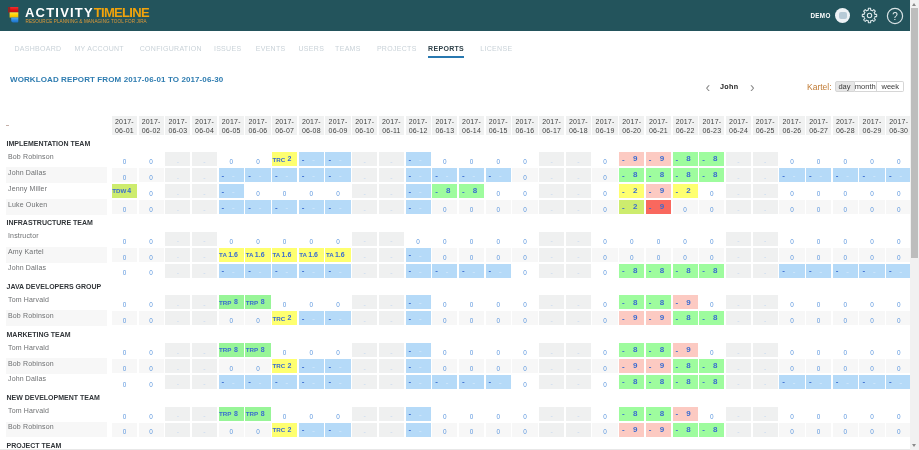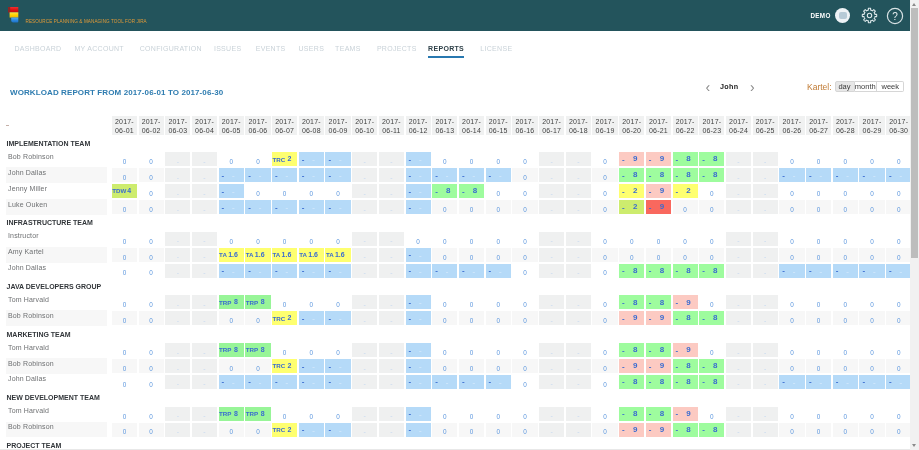--- a/index.html
+++ b/index.html
@@ -9,21 +9,21 @@
 #logot { position:absolute; left:25px; top:5px; font-size:13px; font-weight:bold;
   color:#fff; white-space:nowrap; }
 #logot .tl { color:#f1a30c; }
 #logosub { position:absolute; left:25.5px; top:18.8px; font-size:4.6px; color:#e09a38; letter-spacing:0.1px; white-space:nowrap; }
 #demo { position:absolute; left:810.5px; top:11.5px; font-size:6.3px; font-weight:bold; color:#fff; letter-spacing:0.3px; }
 #avatar { position:absolute; left:835px; top:7.5px; width:15px; height:15px; border-radius:50%; background:#eef3f6; }
 #avatar div { position:absolute; left:3.5px; top:4px; width:8px; height:7.5px; background:#b6cad6; border-radius:2px; }
 #nav { position:absolute; left:0; top:30.5px; width:910px; height:36px; background:#fff; }
 .navi { position:absolute; top:14.5px; font-size:7px; letter-spacing:0.3px; color:#c9d2d8; white-space:nowrap; }
 .navsel { color:#30424a; font-weight:bold; padding-bottom:3.5px; border-bottom:2px solid #2878b0; }
-#wtitle { position:absolute; left:10px; top:88px; font-size:8px; font-weight:bold; color:#2e7cb0; letter-spacing:0.1px; }
+#wtitle { position:absolute; left:10px; top:75px; font-size:8px; font-weight:bold; color:#2e7cb0; letter-spacing:0.1px; }
 #chl { position:absolute; left:705.5px; top:78.5px; font-size:14px; color:#8a8a8a; }
 #chr { position:absolute; left:750px; top:78.5px; font-size:14px; color:#8a8a8a; }
 #today { position:absolute; left:720px; top:82px; font-size:7.2px; font-weight:bold; color:#222; letter-spacing:0.3px; }
 #unitsl { position:absolute; left:807px; top:81.5px; font-size:8.5px; color:#c07a33; }
 #btns { position:absolute; left:834.5px; top:80.5px; height:11.5px; display:flex; }
 #btns div { height:11.5px; border:1px solid #d6d6d6; font-size:7.5px; color:#3a3a3a;
   display:flex; align-items:center; justify-content:center; background:#fff; }
 #btns .sel { background:#e7e7e7; }
 #btns div + div { border-left:none; }
 #b1 { width:20px; border-radius:2px 0 0 2px; }
@@ -73,20 +73,21 @@
             <stop offset="0.5" stop-color="#2e8ae0"></stop>
             <stop offset="1" stop-color="#1a6fc4"></stop>
         </linearGradient>
       </defs>
       <rect x="0" y="0" width="10.3" height="5.3" fill="url(#rg)"></rect>
       <rect x="0" y="0" width="2.2" height="5.3" fill="#8f2626"></rect>
       <rect x="1.6" y="5.3" width="8.7" height="5.3" fill="url(#yg)"></rect>
       <path d="M3.2,10.6 L10.3,10.6 L10.3,14.6 Q10.3,15.6 9.3,15.6 L5.2,15.6 Q3.2,15.6 3.2,13.6 Z" fill="url(#bg)"></path>
     </svg>
   </div>
+  <div id="logot"><span style="letter-spacing:1.2px">ACTIVITY</span><span class="tl" style="letter-spacing:-0.7px">TIMELINE</span></div>
   <div id="logosub">RESOURCE PLANNING &amp; MANAGING TOOL FOR JIRA</div>
   <div id="demo">DEMO</div>
   <div id="avatar">
       <div></div>
     </div>
   <svg style="position:absolute;left:861px;top:7px" width="17" height="17" viewBox="0 0 17 17">
     <polygon points="15.70,8.50 15.69,8.88 15.66,9.25 15.61,9.63 13.88,9.64 13.81,9.92 13.73,10.20 13.63,10.47 13.52,10.74 13.40,11.00 13.26,11.25 13.11,11.50 14.32,12.73 14.10,13.03 13.85,13.32 13.59,13.59 13.32,13.85 13.03,14.10 12.73,14.32 11.50,13.11 11.25,13.26 11.00,13.40 10.74,13.52 10.47,13.63 10.20,13.73 9.92,13.81 9.64,13.88 9.63,15.61 9.25,15.66 8.88,15.69 8.50,15.70 8.12,15.69 7.75,15.66 7.37,15.61 7.36,13.88 7.08,13.81 6.80,13.73 6.53,13.63 6.26,13.52 6.00,13.40 5.75,13.26 5.50,13.11 4.27,14.32 3.97,14.10 3.68,13.85 3.41,13.59 3.15,13.32 2.90,13.03 2.68,12.73 3.89,11.50 3.74,11.25 3.60,11.00 3.48,10.74 3.37,10.47 3.27,10.20 3.19,9.92 3.12,9.64 1.39,9.63 1.34,9.25 1.31,8.88 1.30,8.50 1.31,8.12 1.34,7.75 1.39,7.37 3.12,7.36 3.19,7.08 3.27,6.80 3.37,6.53 3.48,6.26 3.60,6.00 3.74,5.75 3.89,5.50 2.68,4.27 2.90,3.97 3.15,3.68 3.41,3.41 3.68,3.15 3.97,2.90 4.27,2.68 5.50,3.89 5.75,3.74 6.00,3.60 6.26,3.48 6.53,3.37 6.80,3.27 7.08,3.19 7.36,3.12 7.37,1.39 7.75,1.34 8.12,1.31 8.50,1.30 8.88,1.31 9.25,1.34 9.63,1.39 9.64,3.12 9.92,3.19 10.20,3.27 10.47,3.37 10.74,3.48 11.00,3.60 11.25,3.74 11.50,3.89 12.73,2.68 13.03,2.90 13.32,3.15 13.59,3.41 13.85,3.68 14.10,3.97 14.32,4.27 13.11,5.50 13.26,5.75 13.40,6.00 13.52,6.26 13.63,6.53 13.73,6.80 13.81,7.08 13.88,7.36 15.61,7.37 15.66,7.75 15.69,8.12" stroke="#dce7e9" stroke-width="1.1" fill="none" stroke-linejoin="round"></polygon>
       <circle cx="8.5" cy="8.5" r="2.2" stroke="#dce7e9" stroke-width="1.1" fill="none"></circle>
   </svg>
   <svg style="position:absolute;left:886px;top:6.5px" width="18" height="18" viewBox="0 0 18 18">

